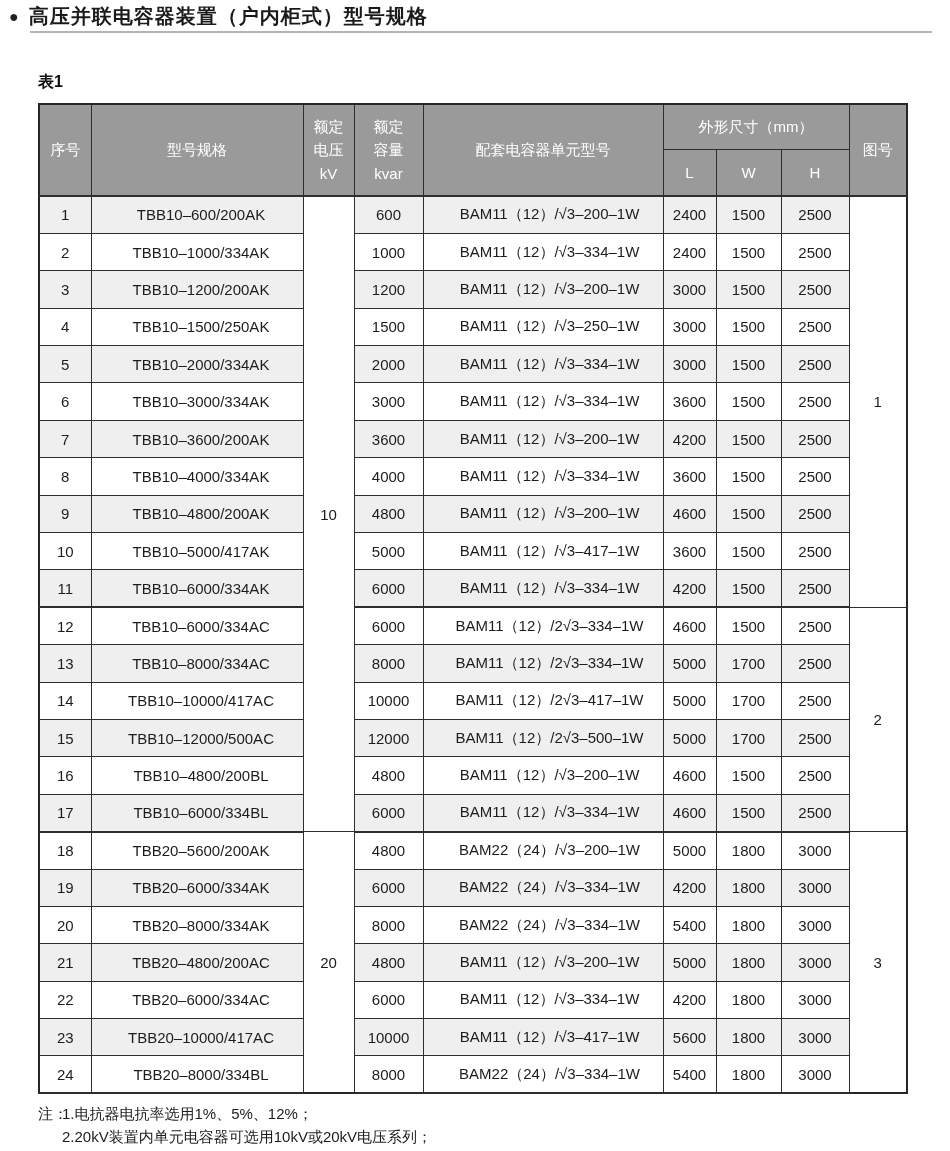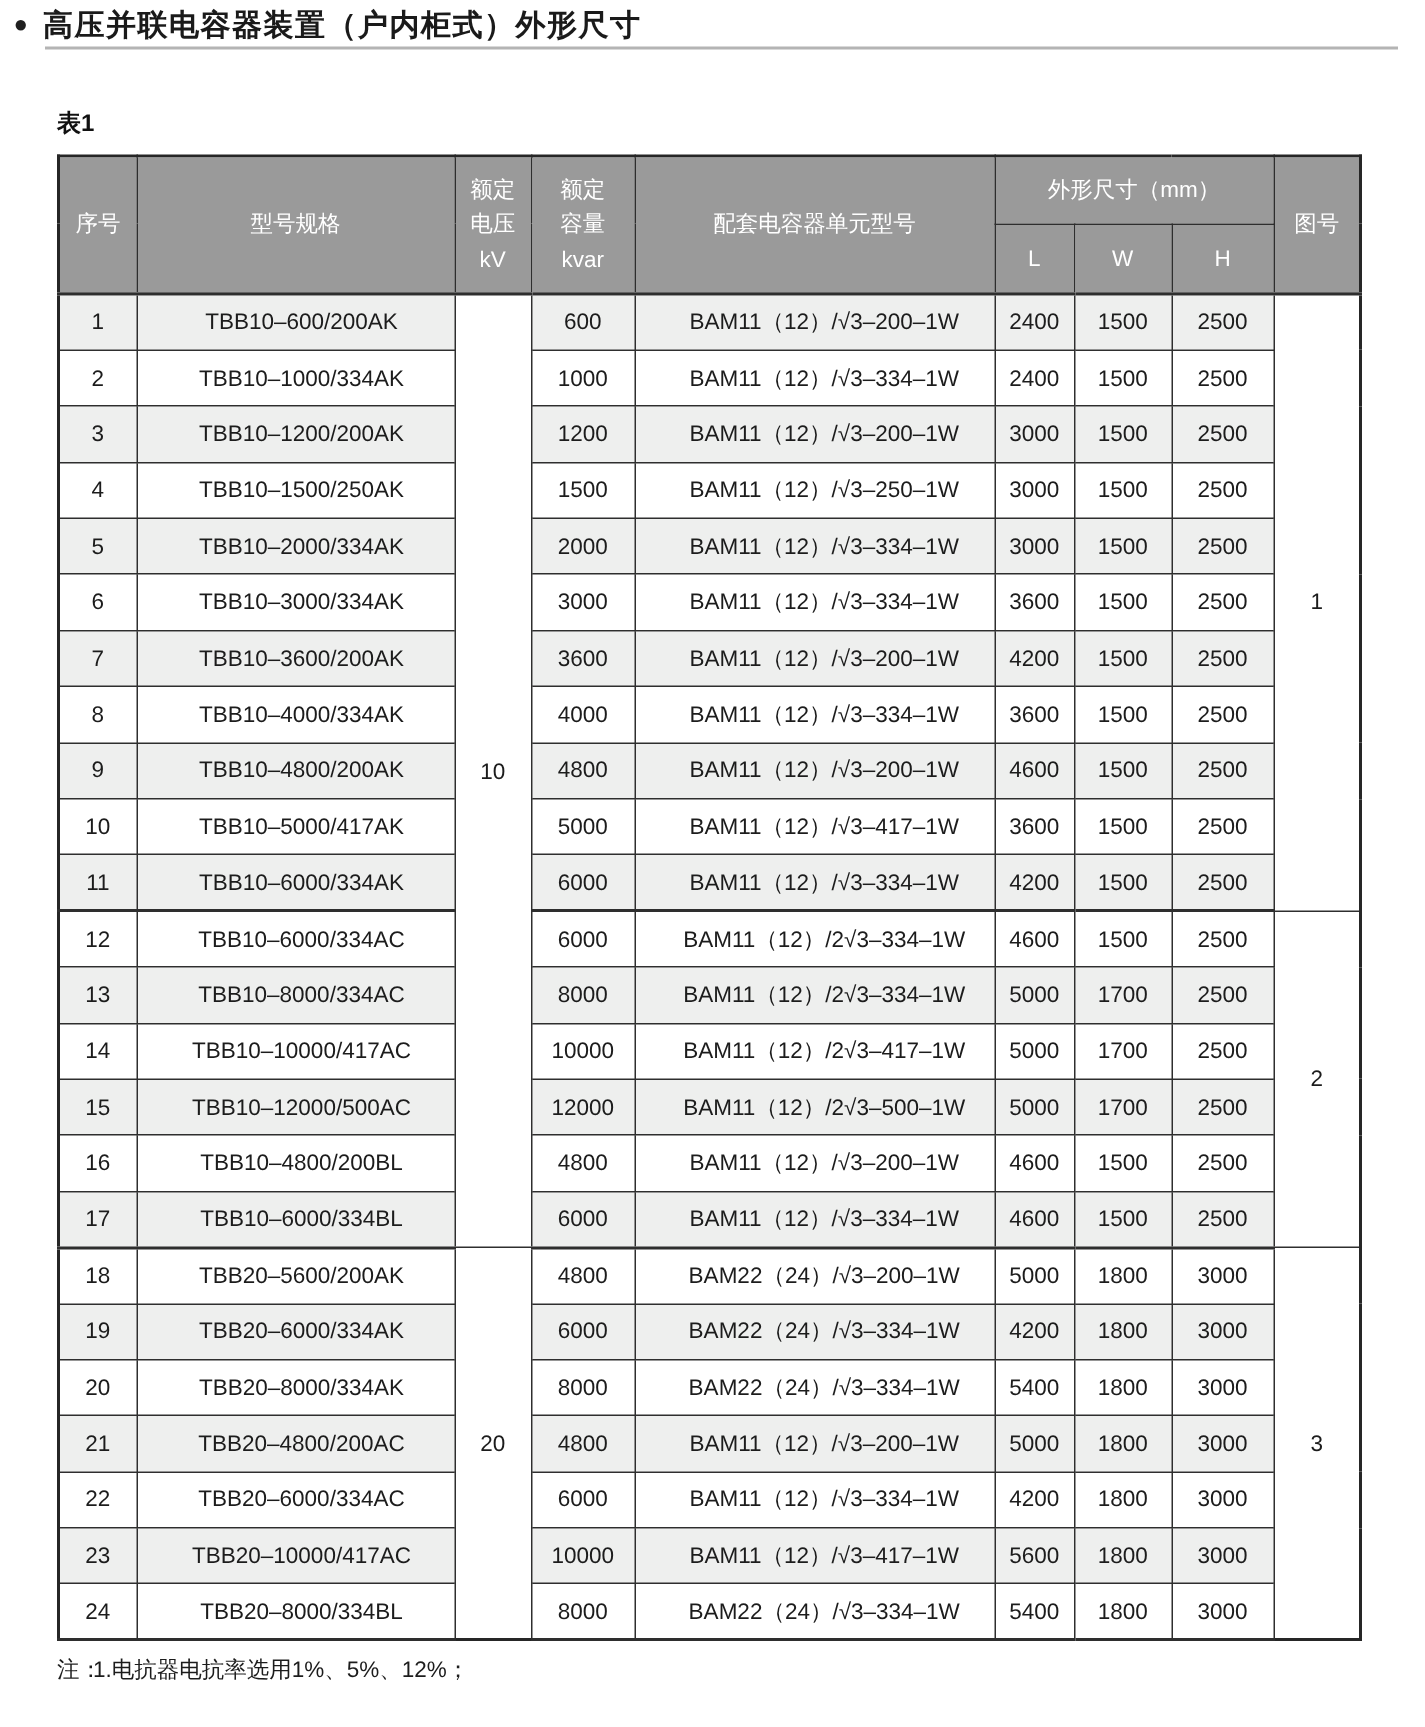--- a/index.html
+++ b/index.html
@@ -59,21 +59,21 @@
   }
   .notes .note-row { display: flex; }
   .notes .note-prefix { width: 24px; flex: 0 0 auto; }
   .notes .note-indent { margin-left: 24px; }
 </style>
 </head>
 <body>
 
 <div class="doc-title">
   <span class="bullet">●</span>
-  <span>高压并联电容器装置（户内柜式）外形尺寸</span>
+  <span>高压并联电容器装置（户内柜式）型号规格</span>
 </div>
 <div class="title-rule"></div>
 
 <div class="table-label">表1</div>
 
 <table class="spec">
   <colgroup>
     <col style="width:52px">
       <col style="width:212px">
       <col style="width:51px">
@@ -327,13 +327,16 @@
         <td>3000</td>
       </tr>
     </tbody>
 </table>
 
 <div class="notes">
   <div class="note-row">
     <span class="note-prefix">注：</span>
     <span>1.电抗器电抗率选用1%、5%、12%；</span>
   </div>
+  <div class="note-row">
+    <span class="note-indent">2.20kV装置内单元电容器可选用10kV或20kV电压系列；</span>
+  </div>
 </div>
 
 </body></html>

